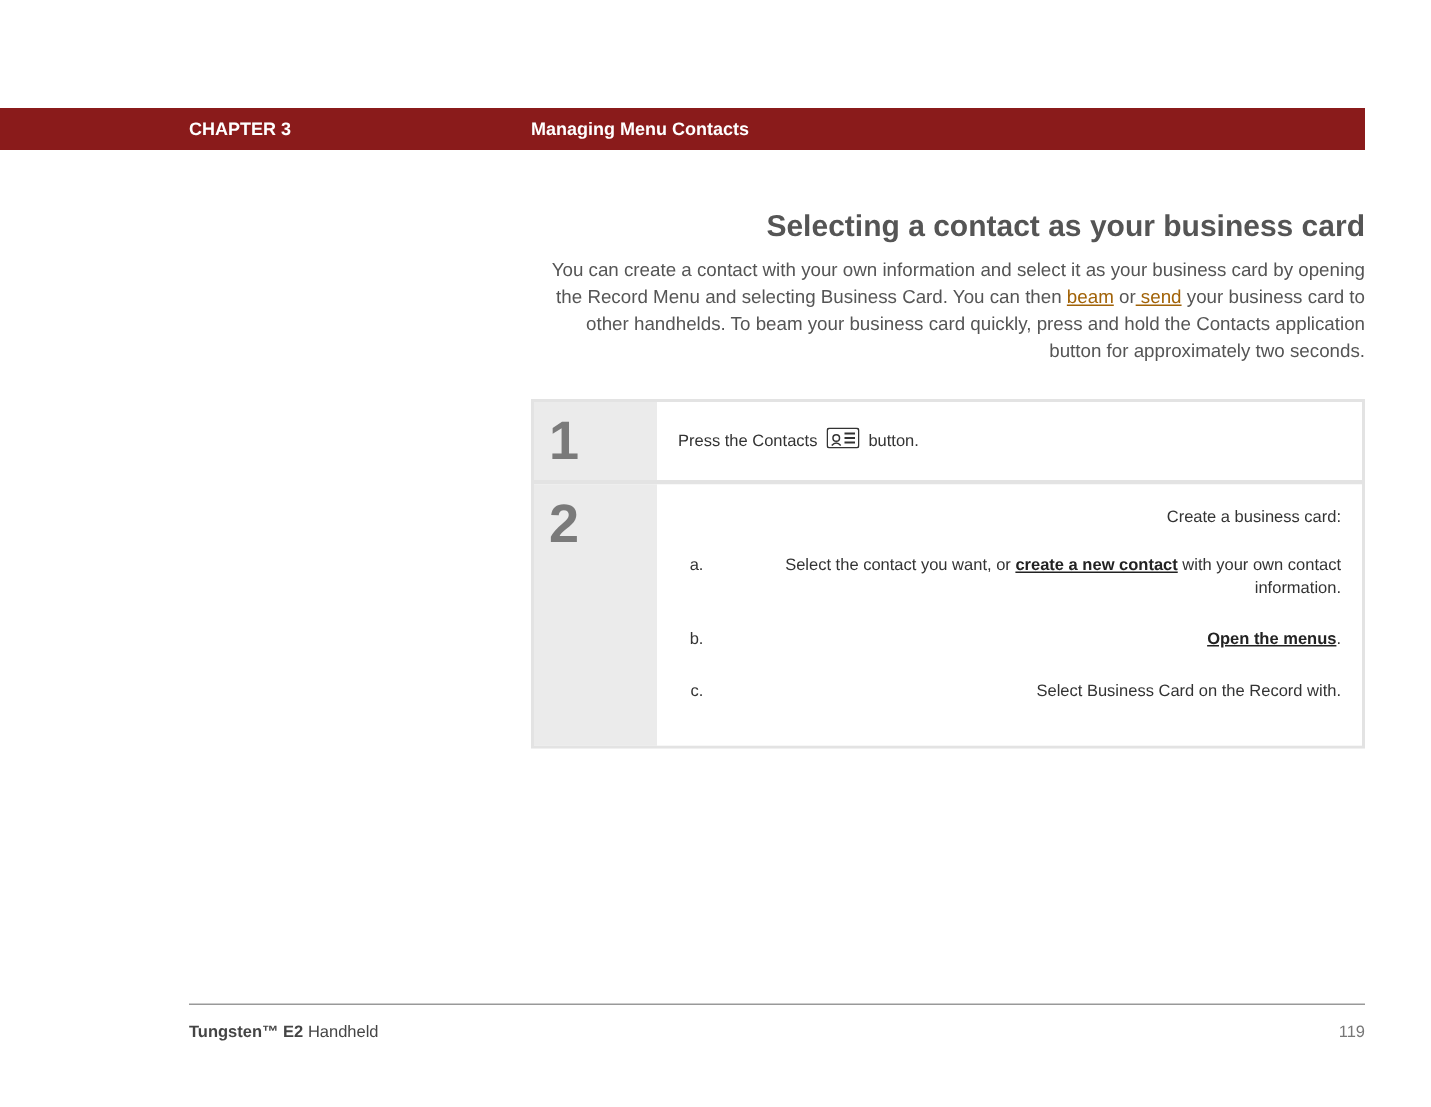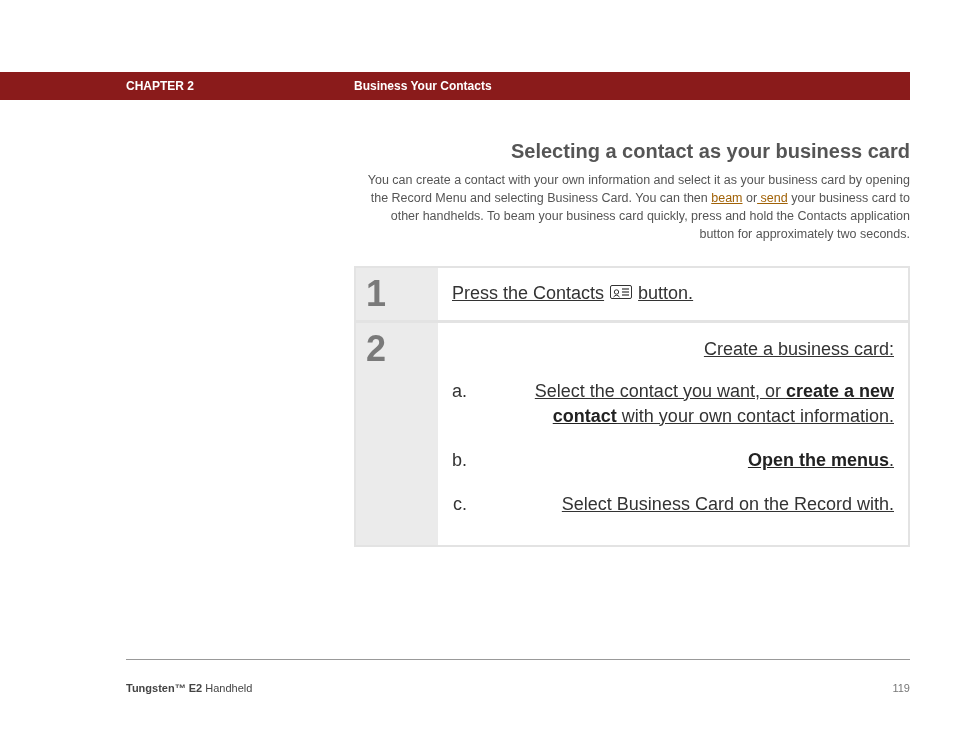--- a/index.html
+++ b/index.html
@@ -77,23 +77,22 @@
   .step-num {
     font-size: 36px;
     font-weight: 700;
     color: #7a7a7a;
     line-height: 1;
   }
   .step-body {
     flex: 1;
     background: #fff;
     padding: 16px 14px 14px 14px;
-    font-size: 18px;
+    font-size: 11px;
     color: #333;
-    text-decoration: underline;
   }
   .step-1 .step-body {
     display: flex;
     align-items: center;
     gap: 4px;
     padding-top: 0;
     padding-bottom: 0;
     min-height: 44px;
   }
   .contacts-icon {
@@ -121,37 +120,37 @@
     font-weight: 700;
     color: #555;
     margin-top: 6px;
   }
   .footer {
     position: absolute;
     left: 126px;
     right: 44px;
     bottom: 44px;
     border-top: 1px solid #999;
-    padding-top: 22px;
+    padding-top: 12px;
     display: flex;
     justify-content: space-between;
     font-size: 11px;
     color: #444;
   }
   .footer b { font-weight: 700; }
   .pagenum { color: #777; }
 </style>
 </head>
 <body>
 
 <div class="page">
 
   <div class="header-bar">
-    <span class="header-chapter">CHAPTER 2</span>
-    <span class="header-title">Business Your Contacts</span>
+    <span class="header-chapter">CHAPTER 3</span>
+    <span class="header-title">Managing Menu Contacts</span>
   </div>
 
   <div class="content">
     <h2 class="section-title">Selecting a contact as your business card</h2>
     <p class="intro">
       <span>You can create a contact with your own information and select it as your business card by opening the Record Menu and selecting Business Card. You can then </span><b>beam</b><span> or</span><b> send</b><span> your business card to other handhelds. To beam your business card quickly, press and hold the Contacts application button for approximately two seconds.</span>
     </p>
 
     <div class="steps">
 

